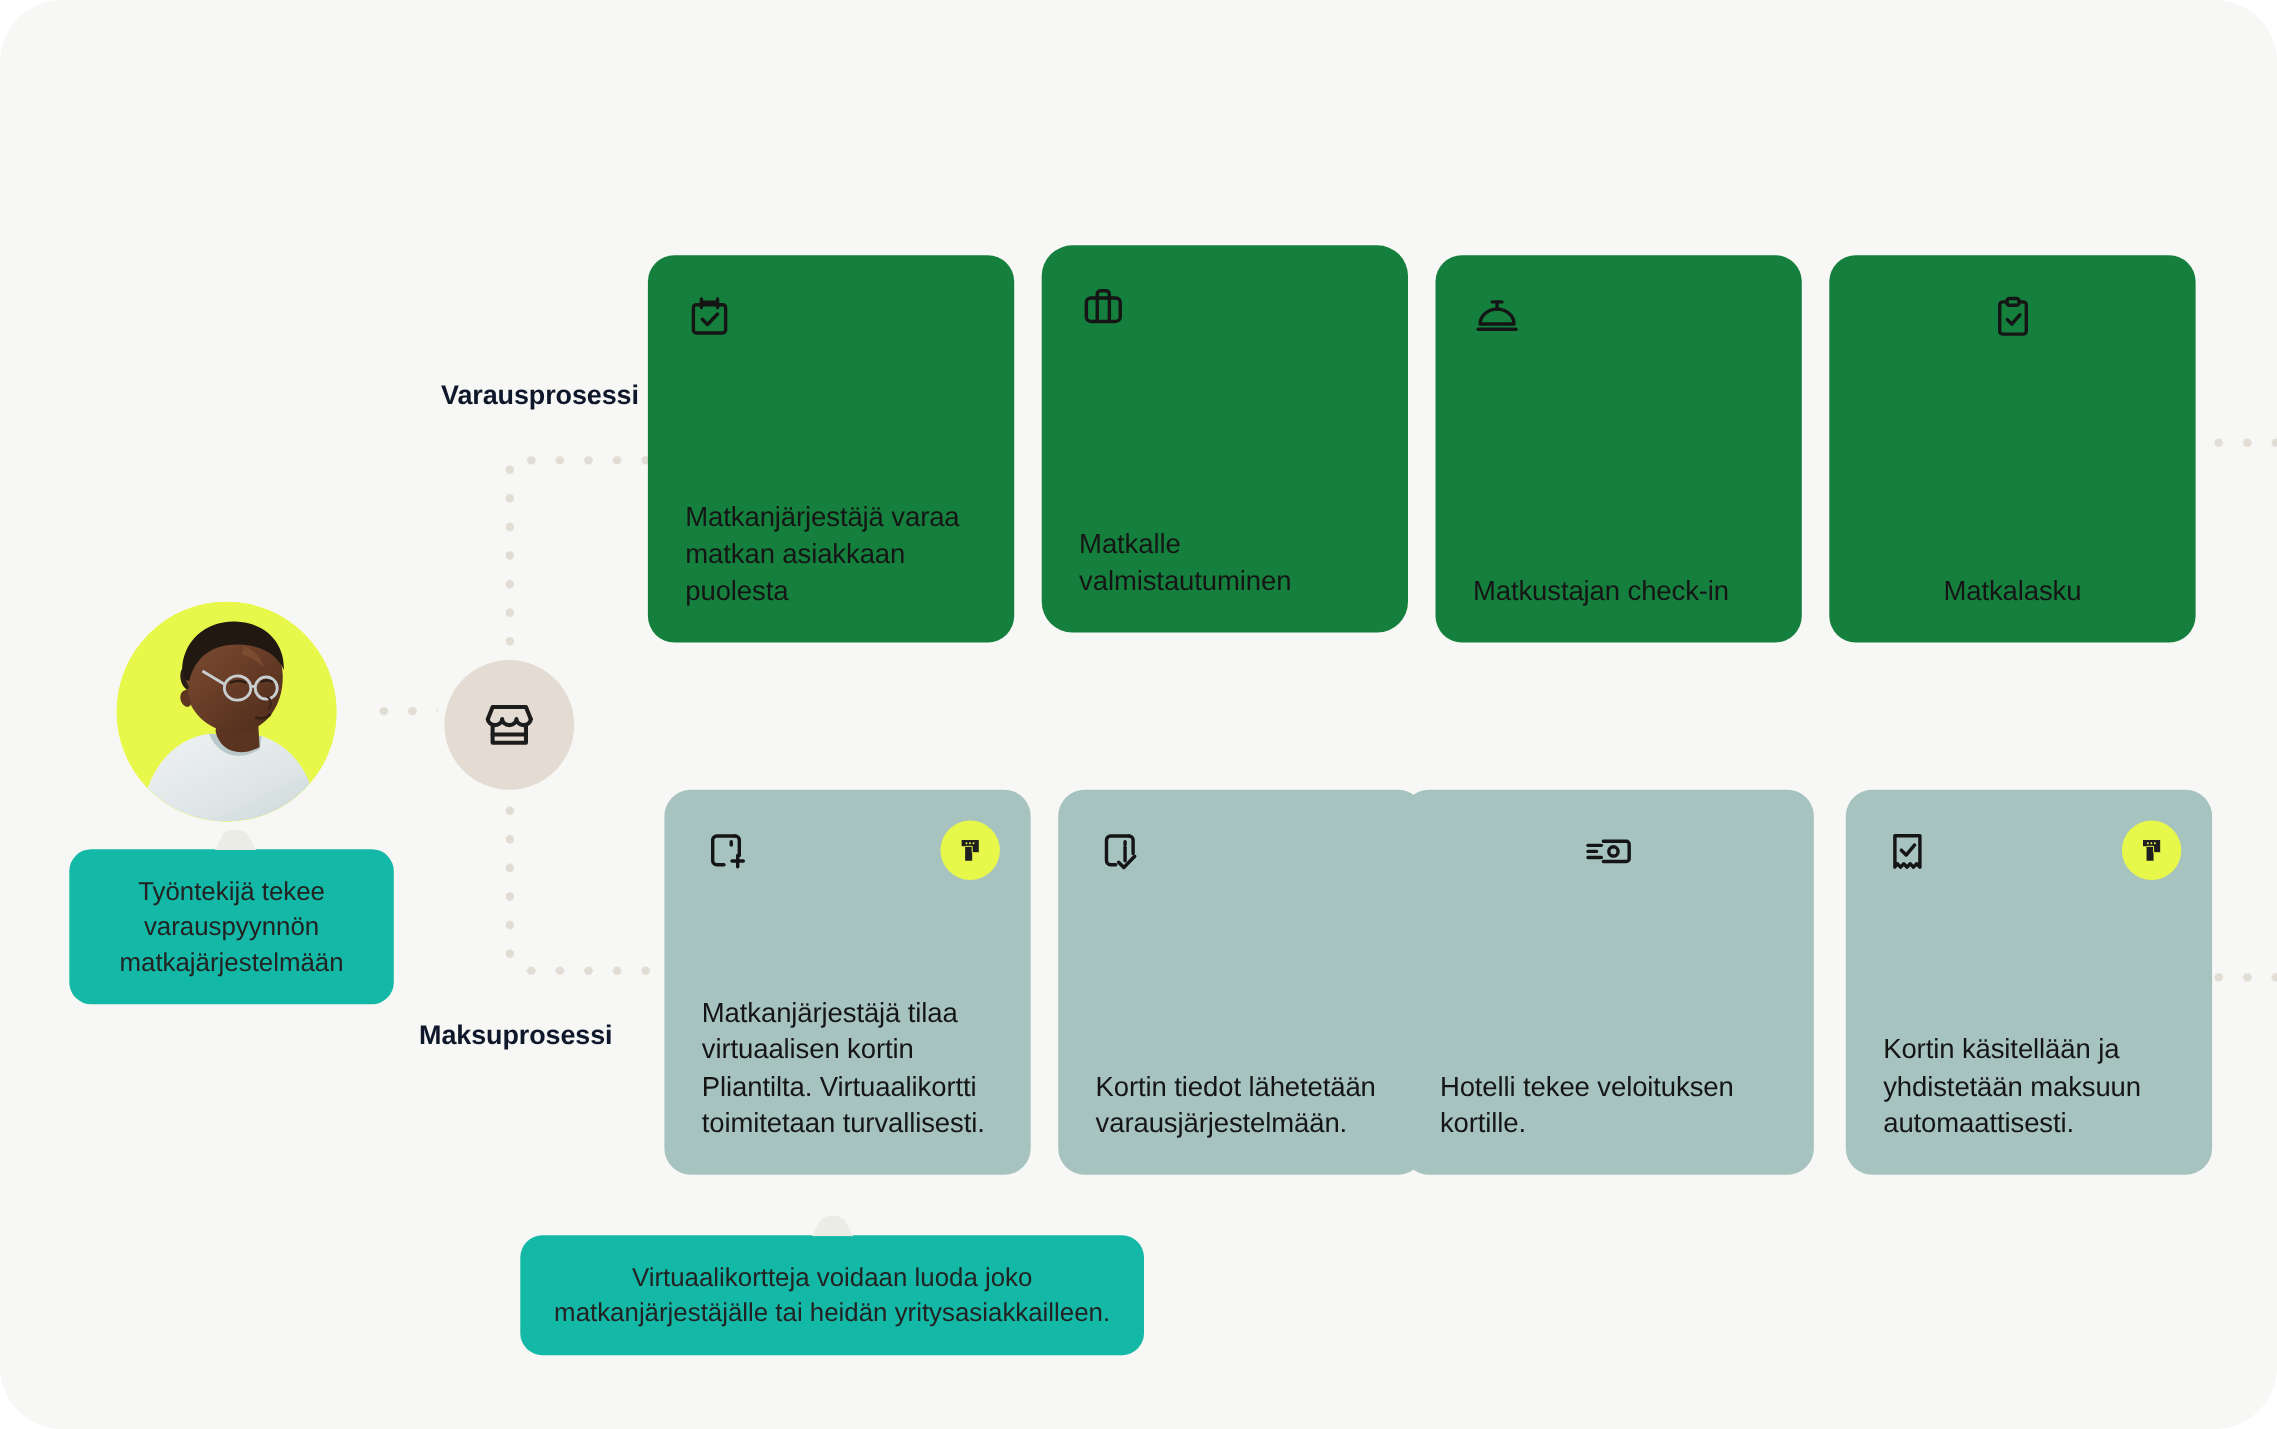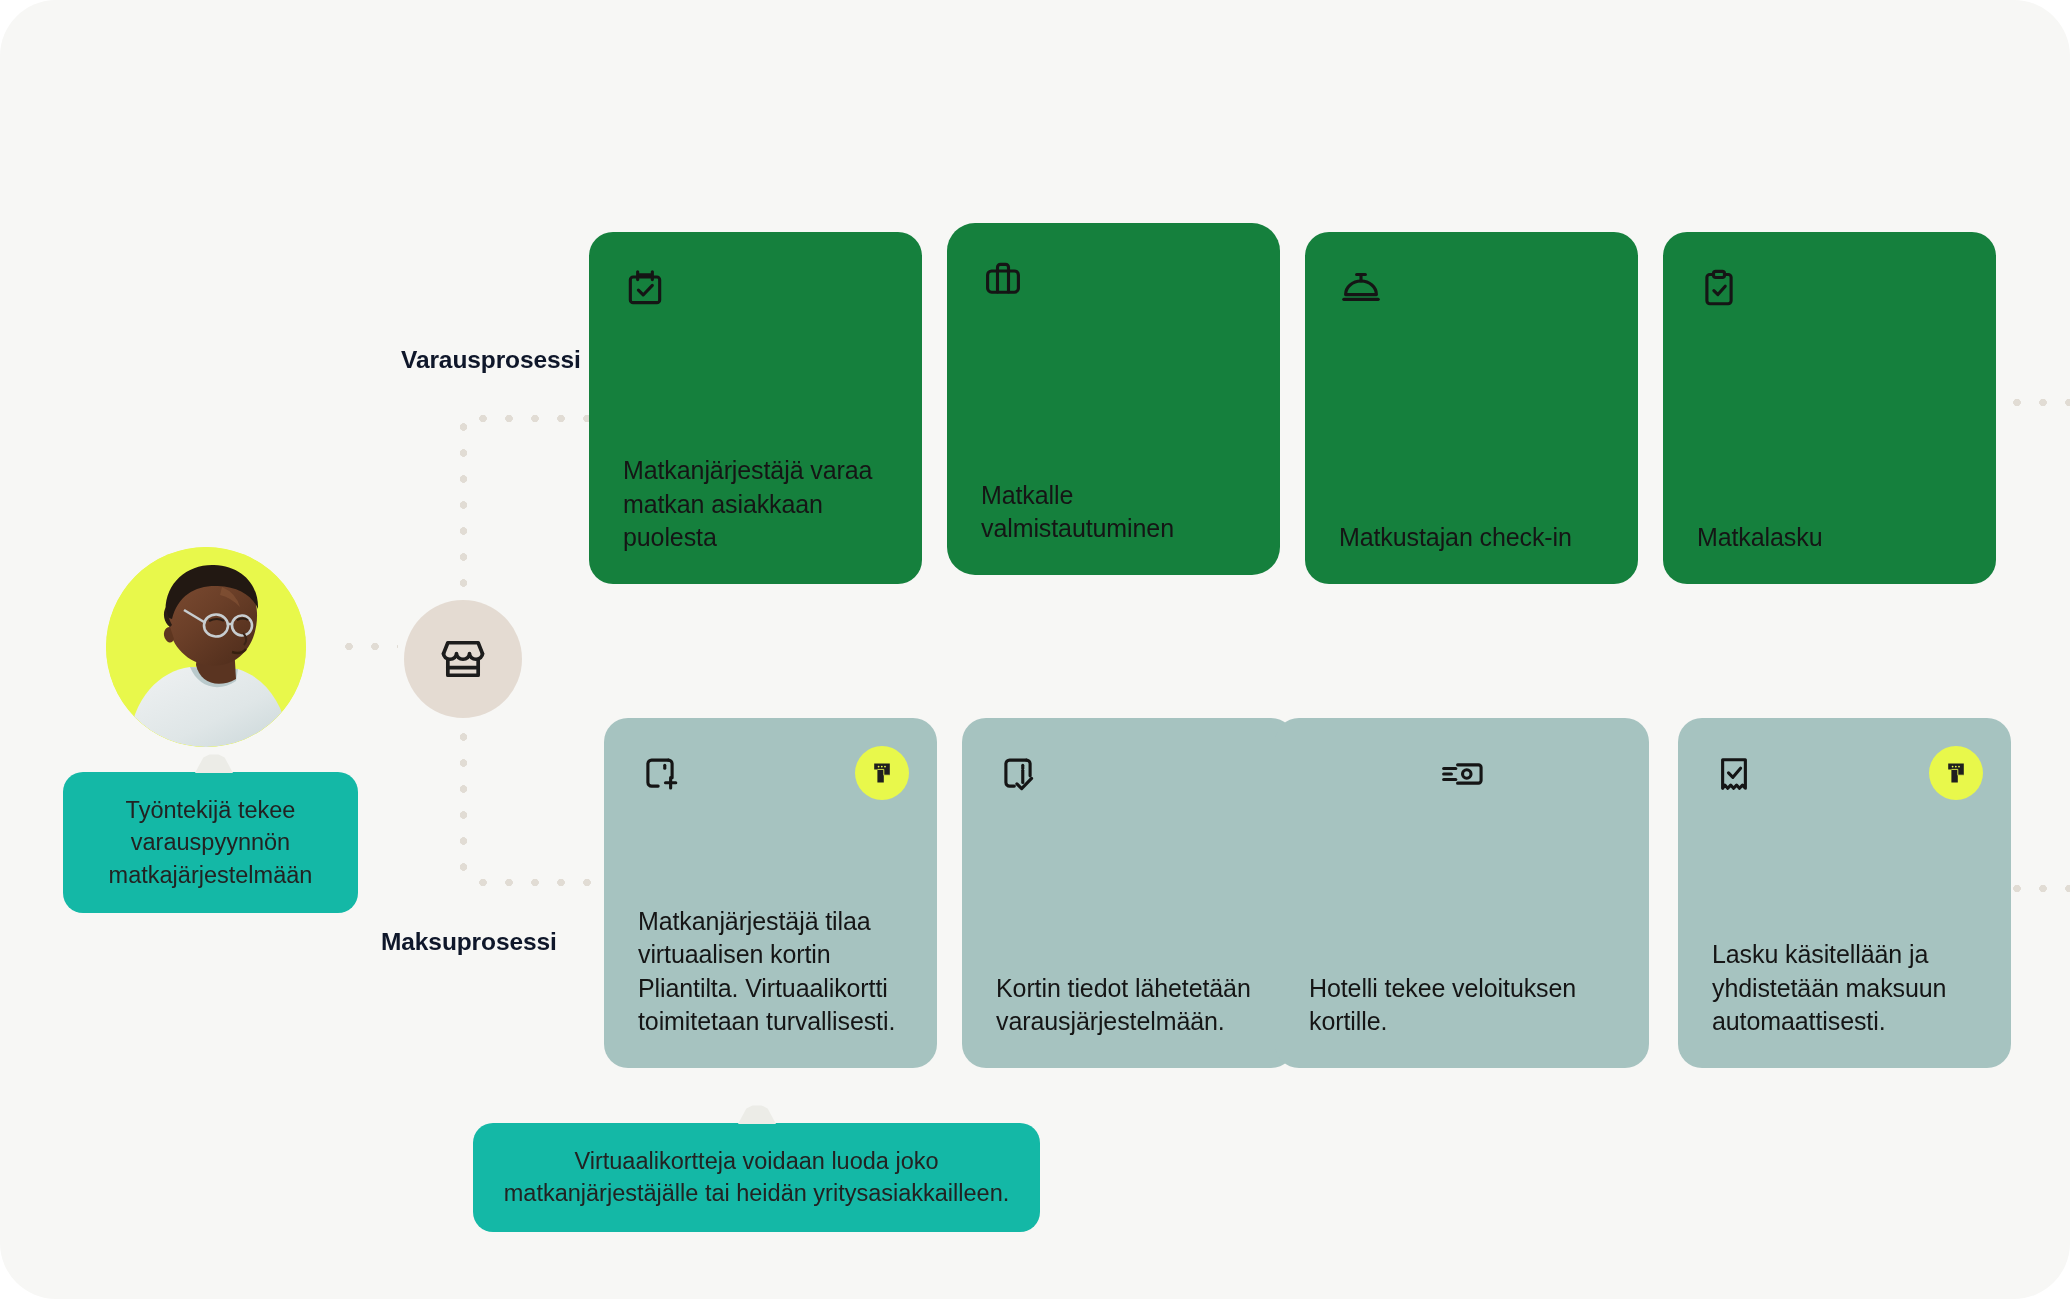--- a/index.html
+++ b/index.html
@@ -244,21 +244,21 @@
         <path d="M3.6 15.6 a8.4 7.4 0 0 1 16.8 0 Z"></path>
         <path d="M2.6 18.2 H21.4"></path>
         <path d="M12 8.2 V5.2"></path>
         <path d="M9.6 4.6 H14.4"></path>
       </svg>
     </div>
     <div class="card-spacer"></div>
     <div class="card-text">Matkustajan check-in</div>
   </div>
 
-  <div class="card orange" style="left:1663px; top:232px; width:333px; height:352px;">
+  <div class="card orange" style="left:1663px; top:232px; width:333px; height:352px;align-items:center;">
     <div class="card-icon">
       <svg width="44" height="44" viewBox="0 0 24 24" fill="none" stroke="#151515" stroke-width="1.7" stroke-linecap="round" stroke-linejoin="round">
         <path d="M9 4.6 H7 a1.6 1.6 0 0 0 -1.6 1.6 V19 A1.6 1.6 0 0 0 7 20.6 H17 A1.6 1.6 0 0 0 18.6 19 V6.2 A1.6 1.6 0 0 0 17 4.6 H15"></path>
         <rect x="9" y="2.9" width="6" height="3.4" rx="1.2"></rect>
         <path d="M9.2 13.4 L11.4 15.6 L15.4 11"></path>
       </svg>
     </div>
     <div class="card-spacer"></div>
     <div class="card-text">Matkalasku</div>
   </div>
@@ -324,21 +324,21 @@
     <div class="badge">
       <svg width="30" height="30" viewBox="0 0 30 30">
         <path d="M7.2 5.6 H22.8 V17.2 H16.8 V24.4 H10.4 V11.4 H7.2 Z" fill="#1f1f1f"></path>
         <circle cx="11.6" cy="8.6" r="0.9" fill="#e8f84b"></circle>
         <circle cx="14.8" cy="8.6" r="0.9" fill="#e8f84b"></circle>
         <circle cx="18.0" cy="8.6" r="0.9" fill="#e8f84b"></circle>
         <path d="M10.4 11.4 H16.8 V17.2 H22.8" fill="none" stroke="#e8f84b" stroke-width="0.9"></path>
       </svg>
     </div>
     <div class="card-spacer"></div>
-    <div class="card-text">Lasku käsitellään ja yhdistetään maksuun automaattisesti.</div>
+    <div class="card-text">Kortin käsitellään ja yhdistetään maksuun automaattisesti.</div>
   </div>
 
   <div class="callout" id="callout-employee">
     <div class="tip"></div>
     <span>Työntekijä tekee varauspyynnön matkajärjestelmään</span>
   </div>
 
   <div class="callout" id="callout-cards">
     <div class="tip"></div>
     <span>Virtuaalikortteja voidaan luoda joko matkanjärjestäjälle tai heidän yritysasiakkailleen.</span>

